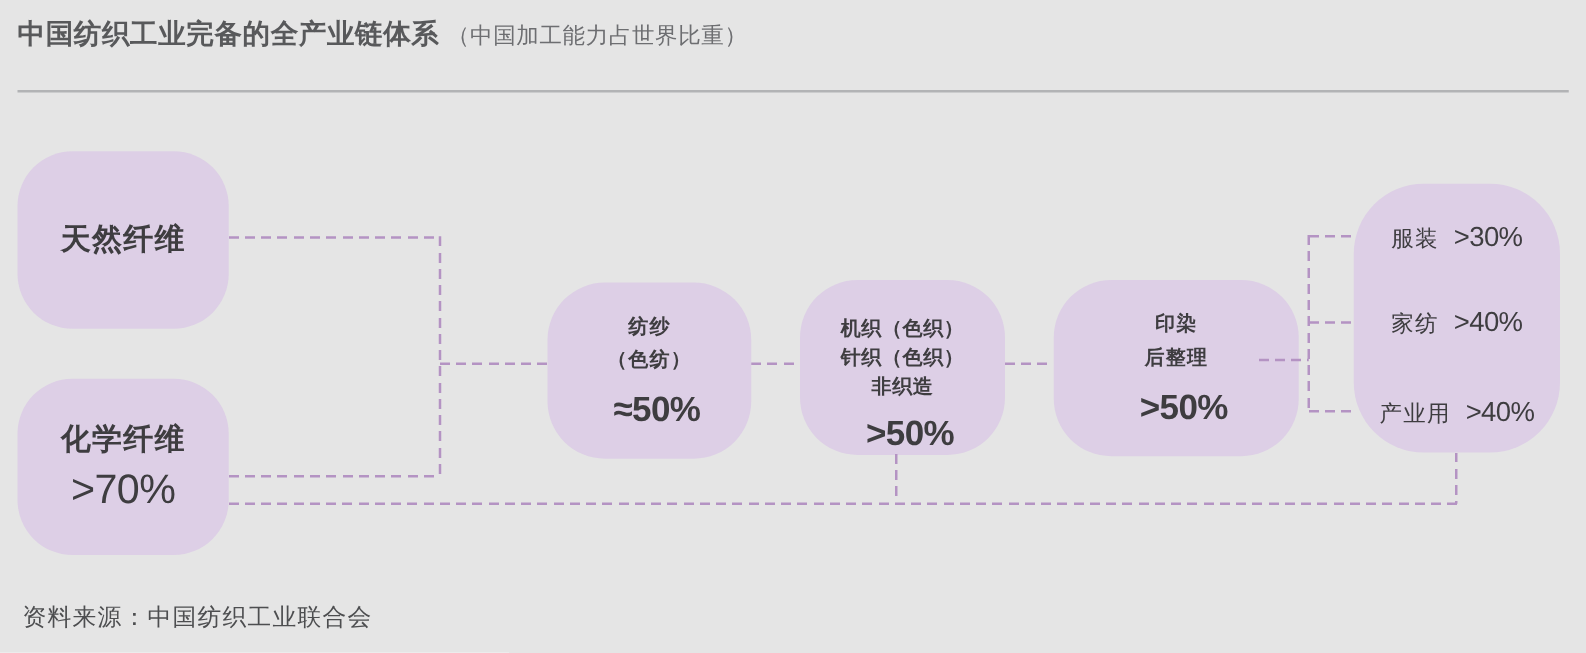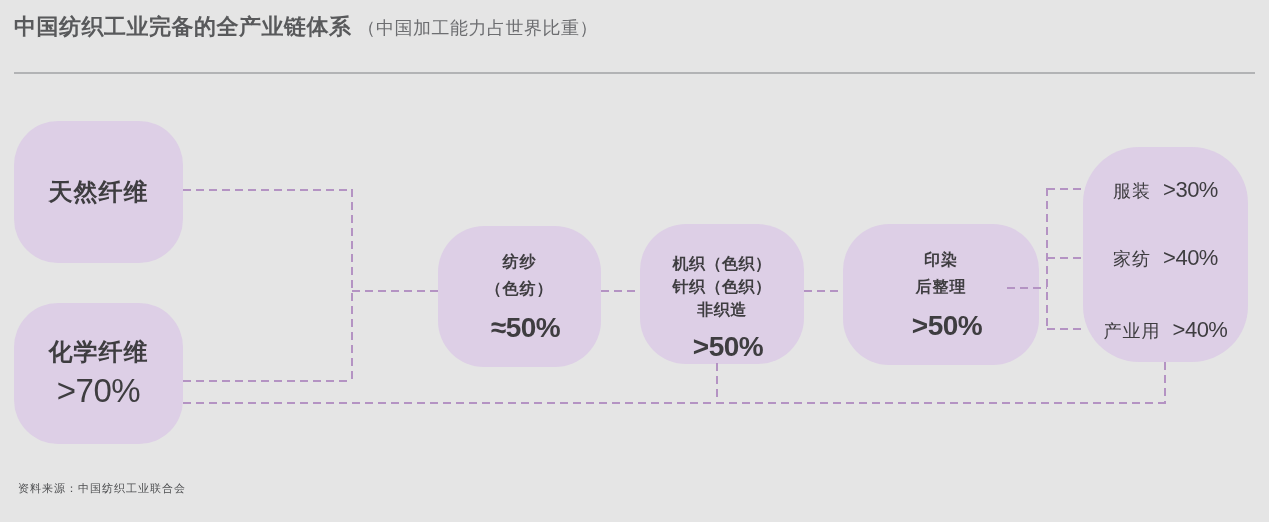--- a/index.html
+++ b/index.html
@@ -57,21 +57,21 @@
   .c6 {left:804px; top:290px; width:39px;}
   .c7 {left:1007px;top:287px; width:40px;}
   .c8 {left:1046px;top:188px; height:142px;}
   .c9 {left:1047px;top:188px; width:36px;}
   .c10{left:1047px;top:257px; width:36px;}
   .c11{left:1047px;top:328px; width:36px;}
   .c12{left:183px; top:402px; width:983px;}
   .c13{left:1164px;top:362px; height:41px;}
   .c14{left:716px; top:363px; height:40px;}
 
-  .source{position:absolute;left:18px;top:481px;font-size:11px;font-weight:500;
+  .source{position:absolute;left:18px;top:481px;font-size:19px;font-weight:500;
           color:#4d4e50;letter-spacing:1px;text-align:right;}
 </style>
 </head>
 <body>
 
 <div class="canvas">
 
   <div class="title-row">
     <span class="title-main">中国纺织工业完备的全产业链体系</span><span class="title-sub">（中国加工能力占世界比重）</span>
   </div>

